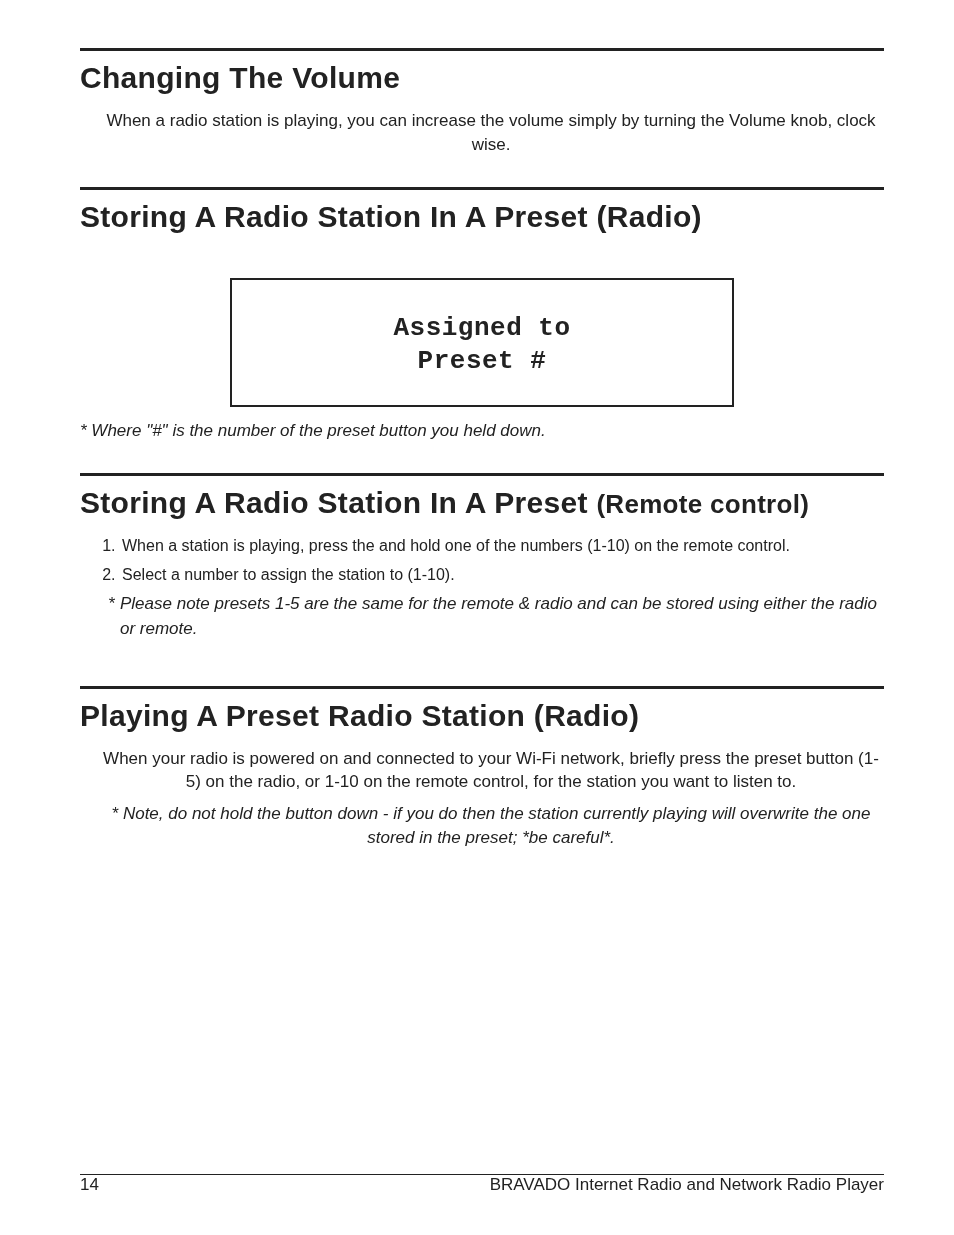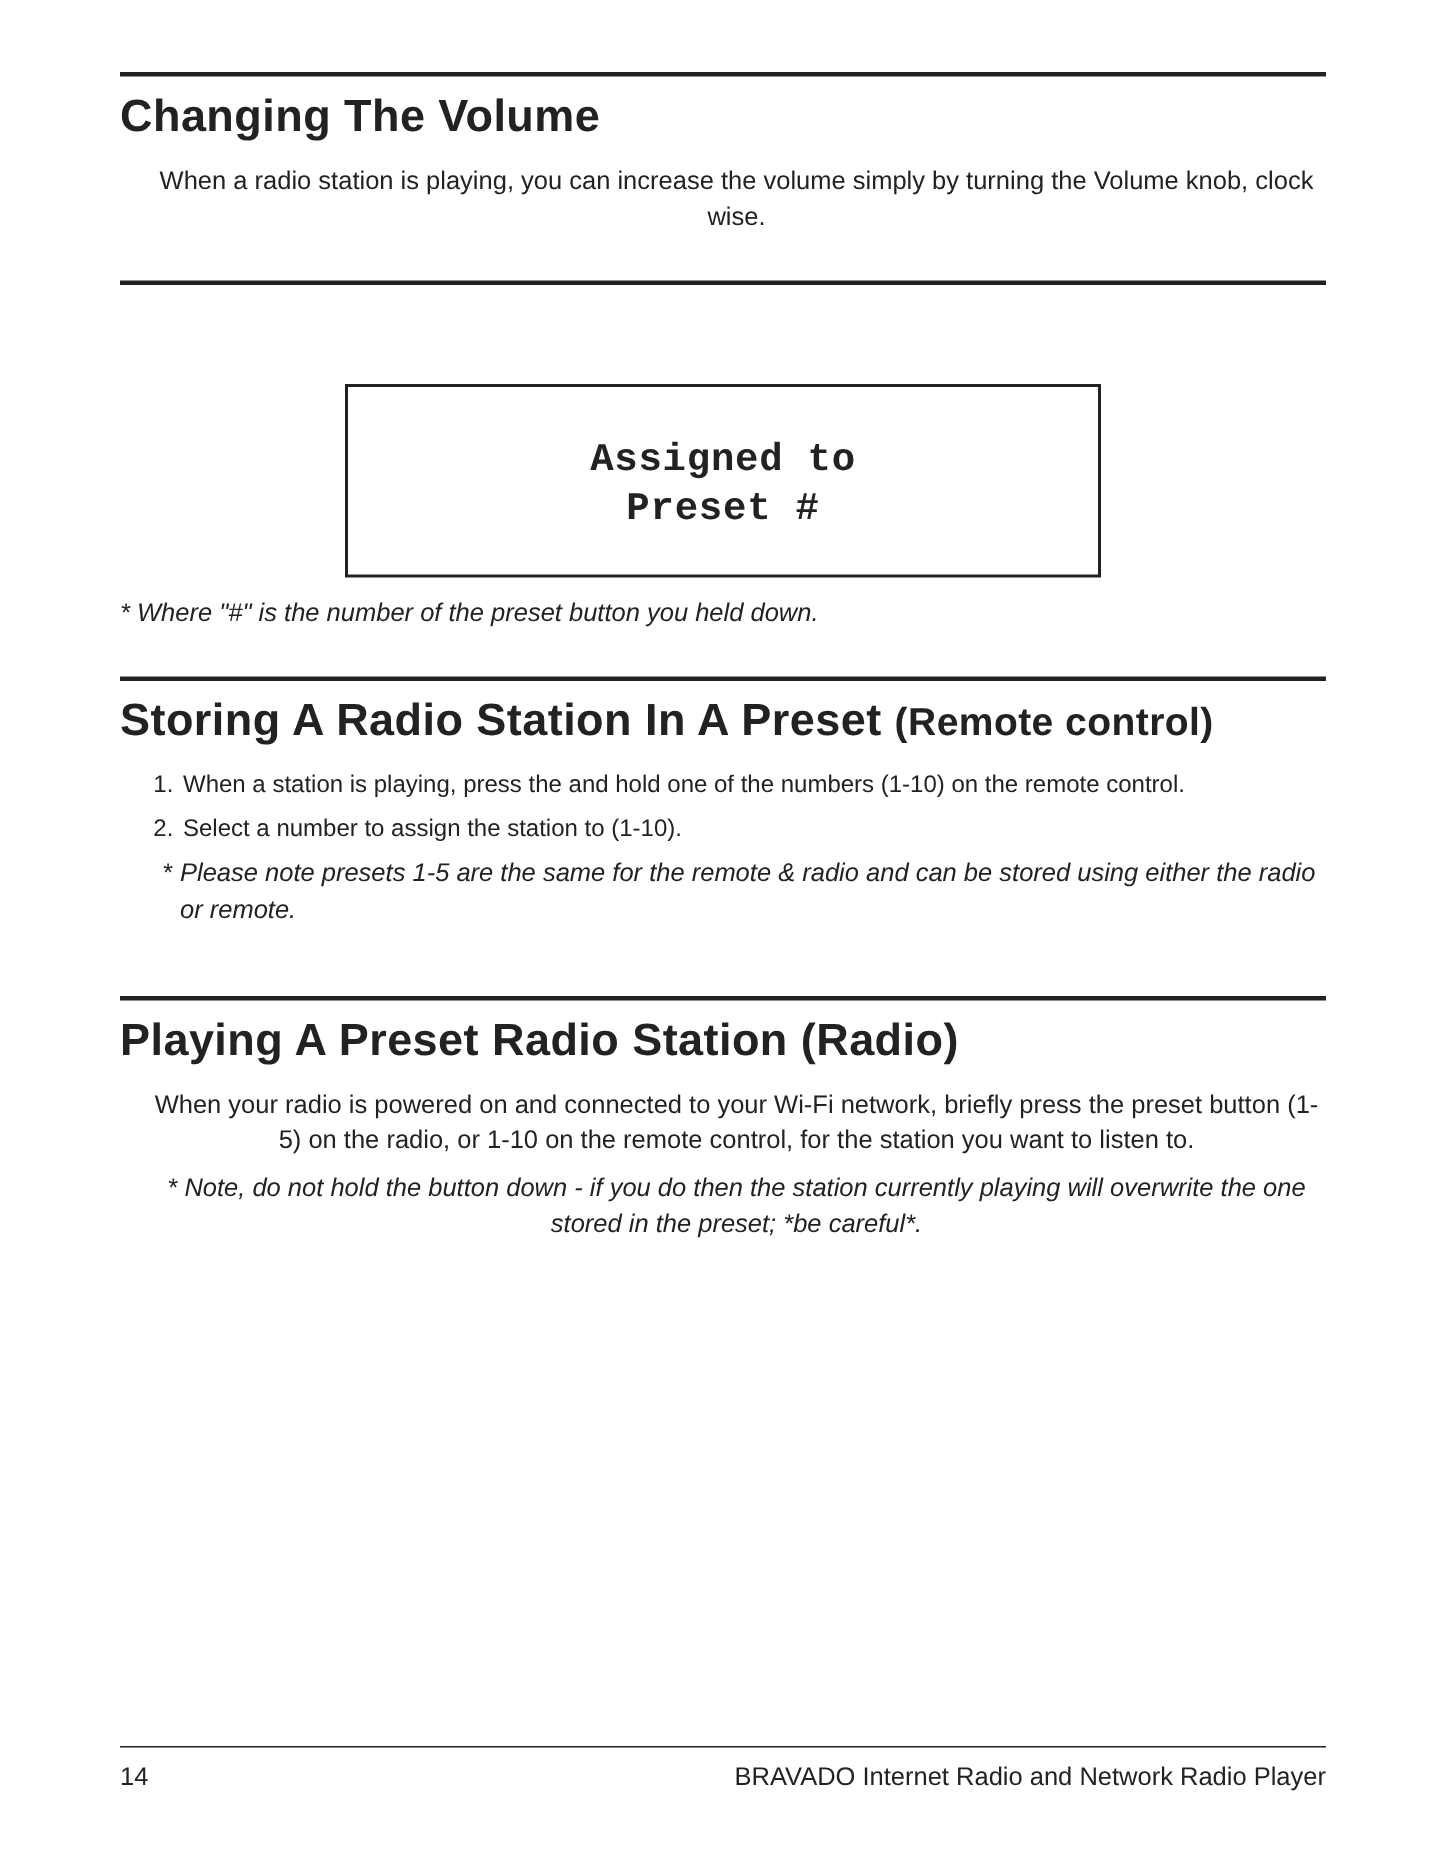--- a/index.html
+++ b/index.html
@@ -48,21 +48,21 @@
     font-size: 17px;
     line-height: 1.4;
     margin: 0;
   }
   .spacer-sm { height: 22px; }
   .spacer-md { height: 30px; }
   .spacer-lg { height: 44px; }
 
   .screen-box {
     width: 480px;
-    margin: 34px auto 12px auto;
+    margin: 8px auto 12px auto;
     border: 2px solid #222;
     padding: 32px 10px 26px 10px;
     text-align: center;
     font-family: "Courier New", Courier, monospace;
     font-weight: bold;
     font-size: 26px;
     line-height: 1.3;
     letter-spacing: 0.5px;
   }
   ol.steps {
@@ -86,38 +86,38 @@
     width: 0;
     margin-left: -12px;
     margin-right: 12px;
   }
   .footer {
     position: absolute;
     left: 80px;
     right: 70px;
     bottom: 40px;
     border-top: 1.5px solid #222;
-    padding-top: 10px;
     font-size: 17px;
     display: flex;
     justify-content: space-between;
     gap: 28px;
   }
 </style>
 </head>
 <body>
 
 <div class="page">
 
   <hr class="rule">
   <h2 class="h">Changing The Volume</h2>
   <p class="body indent">When a radio station is playing, you can increase the volume simply by turning the Volume knob, clock wise.</p>
   <div class="spacer-md"></div>
 
   <hr class="rule">
+  <h2 class="h">Storing A Radio Station In A Preset (Radio)</h2>
   <div class="spacer-sm"></div>
   <div class="screen-box">
     <div>Assigned to</div>
     <div>Preset #</div>
   </div>
   <p class="note">* Where "#" is the number of the preset button you held down.</p>
   <div class="spacer-md"></div>
 
   <hr class="rule">
   <h2 class="h">

